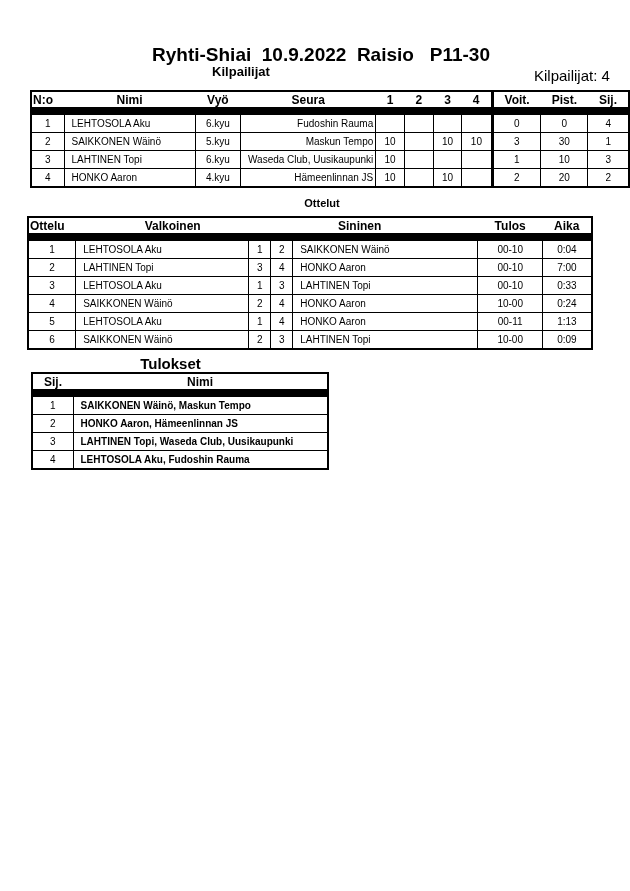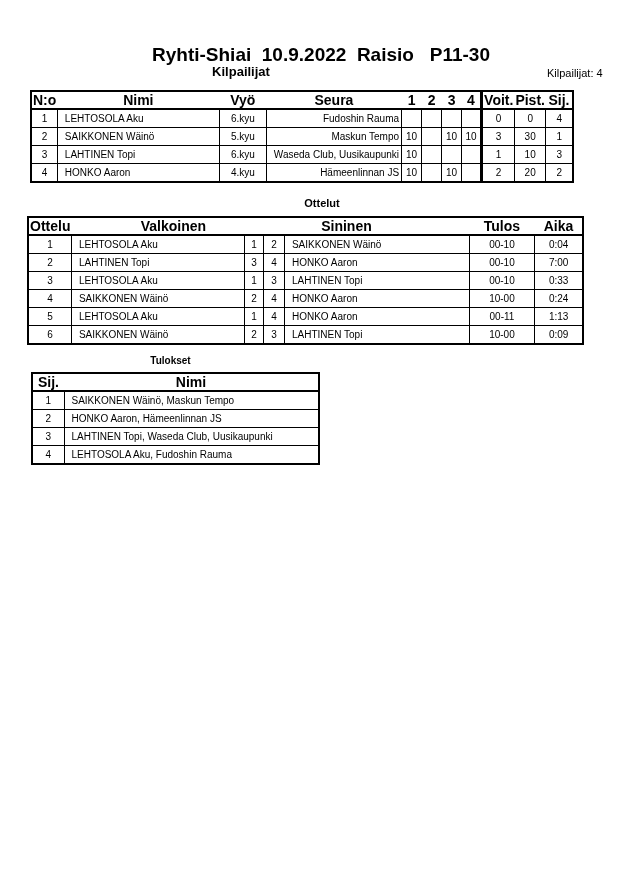--- a/index.html
+++ b/index.html
@@ -5,31 +5,31 @@
   html,body{margin:0;padding:0;background:#ffffff;}
   body{width:630px;height:891px;position:relative;color:#000;
        font-family:"Liberation Sans", sans-serif;-webkit-font-smoothing:none;}
 
   .abs{position:absolute;}
 
   .main-title{top:44px;left:0;width:642px;text-align:center;
               font-size:19px;font-weight:bold;white-space:pre;}
   .sub-kilpailijat{top:64px;left:0;width:482px;text-align:center;
                    font-size:13px;font-weight:bold;}
-  .competitor-count{top:67px;left:547px;font-size:11px;}
+  .competitor-count{top:67px;left:534px;font-size:15px;}
   .sub-ottelut{top:197px;left:0;width:644px;text-align:center;
                font-size:11px;font-weight:bold;}
   .sub-tulokset{top:355px;left:27px;width:287px;text-align:center;
-                font-size:10px;font-weight:bold;}
+                font-size:15px;font-weight:bold;}
 
   table.report{border-collapse:collapse;table-layout:fixed;
                border:2px solid #000;}
-  table.report th{font-size:14px;font-weight:bold;height:15px;
-                  padding:0 1px;text-align:center;border:none;
-                  border-bottom:2px solid #000000;white-space:nowrap;overflow:hidden;}
+  table.report th{font-size:12px;font-weight:bold;height:15px;
+                  padding:0 11px;text-align:center;border:none;
+                  border-bottom:8px solid #000000;white-space:nowrap;overflow:hidden;}
   table.report td{font-size:10px;height:17px;padding:0 2px;text-align:center;
                   border:1px solid #000;white-space:nowrap;overflow:hidden;
                   vertical-align:middle;}
   table.report th.h-left{text-align:left;padding-left:1px;}
 
   
   .t1{left:30px;top:90px;}
   .t1 td:nth-child(2){text-align:left;padding-left:7px;}
   .t1 td:nth-child(4){text-align:right;padding-left:7px;overflow:visible;}
   .t1 th:nth-child(9),.t1 td:nth-child(9){border-left:3px solid #000;margin-top:16px;}
@@ -37,21 +37,21 @@
   
   .t2{left:27px;top:216px;}
   .t2 td{height:16px;}
   .t2 td:nth-child(2),.t2 td:nth-child(5){text-align:left;padding-left:7px;}
   .t2 th:nth-child(2){padding-left:32px;}
   .t2 th:nth-child(5){padding-right:62px;}
   .t2 th{height:13px;}
 
   
   .t3{left:31px;top:372px;}
-  .t3 td:nth-child(2){text-align:left;padding-left:7px;}
+  .t3 td:nth-child(2){text-align:left;padding-left:7px;font-weight:bold;}
 </style>
 </head>
 <body>
 
 <div class="abs main-title">Ryhti-Shiai  10.9.2022  Raisio   P11-30</div>
 <div class="abs sub-kilpailijat">Kilpailijat</div>
 <div class="abs competitor-count">Kilpailijat: 4</div>
 
 <table class="report t1 abs">
   <colgroup>

